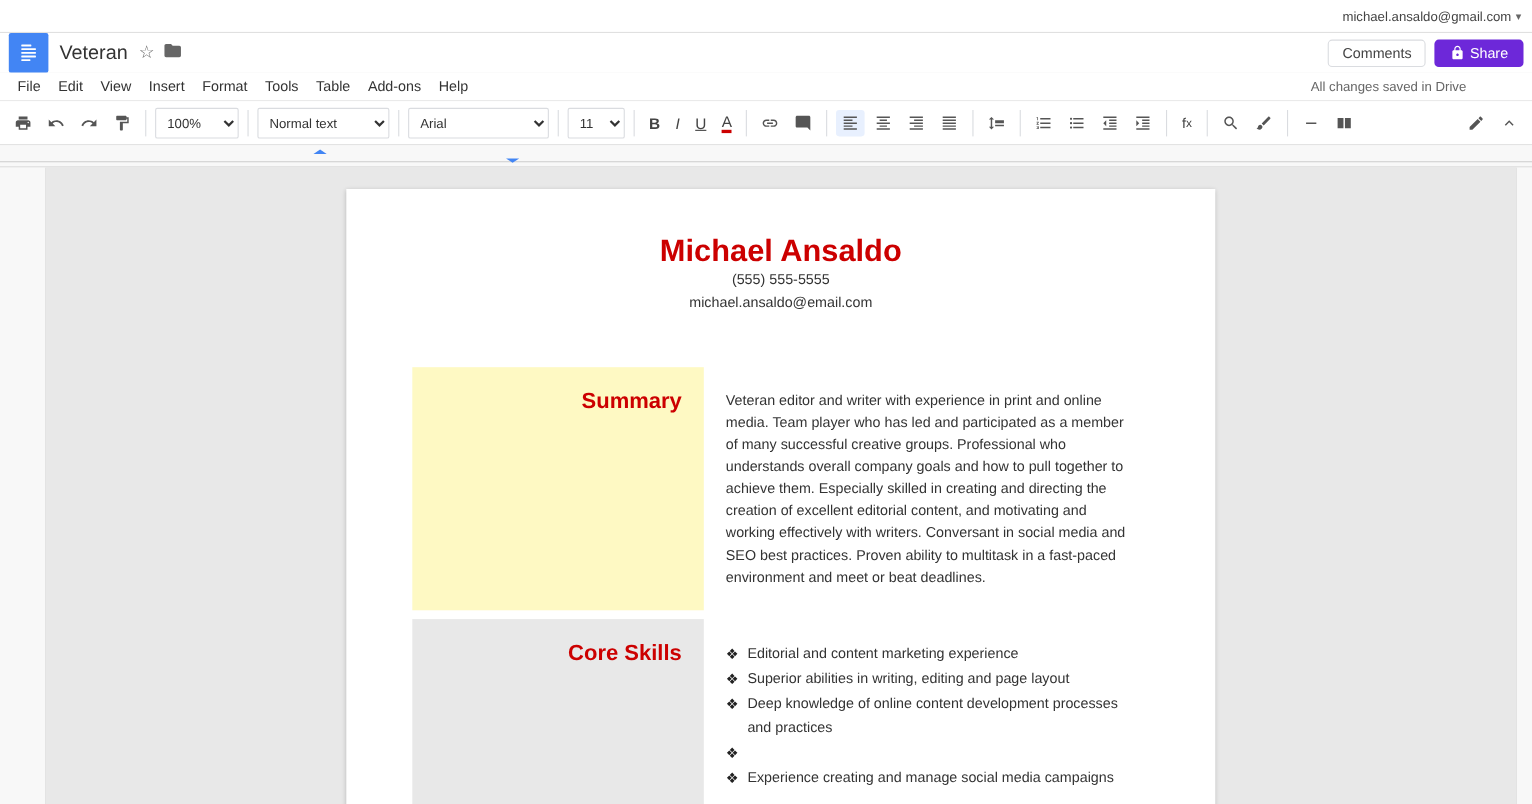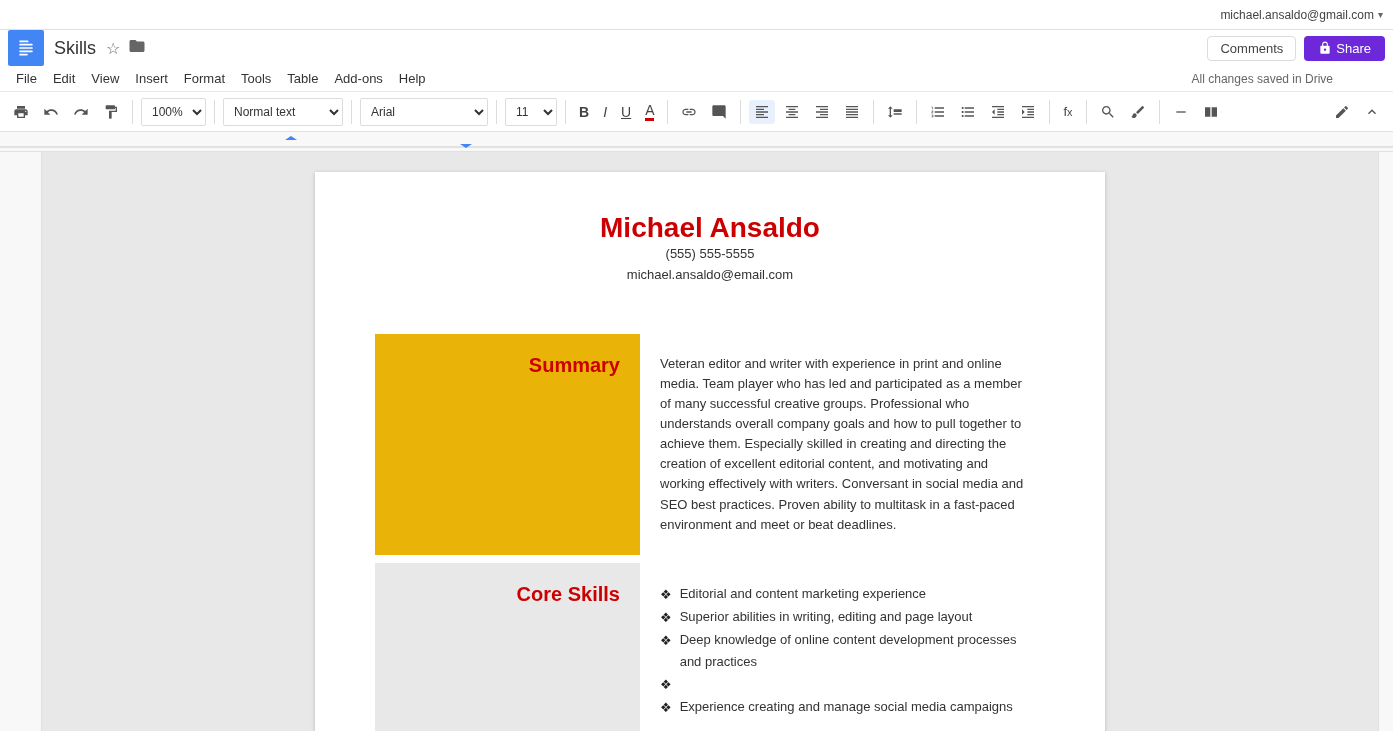--- a/index.html
+++ b/index.html
@@ -137,21 +137,21 @@
     .toolbar-select {
       height: 28px;
       border: 1px solid #dadce0;
       border-radius: 2px;
       padding: 0 6px;
       font-size: 12px;
       color: #333;
       background: #fff;
       cursor: pointer;
     }
-    #zoom-select { width: 65px; }
+    #zoom-select { width: 76px; }
     #style-select { width: 120px; }
     #font-select { width: 128px; }
     #size-select { width: 52px; }
 
     
     #ruler {
       height: 20px;
       background: #f8f8f8;
       border-bottom: 1px solid #e0e0e0;
       position: relative;
@@ -220,21 +220,21 @@
     }
 
     
     .section-row {
       display: flex;
       margin-bottom: 8px;
     }
     .section-label-box {
       width: 265px;
       min-height: 200px;
-      background: #eab308;
+      background: #fef9c3;
       display: flex;
       align-items: flex-start;
       justify-content: flex-end;
       padding: 20px 20px 20px 10px;
       flex-shrink: 0;
     }
     .section-label {
       font-size: 20px;
       color: #cc0000;
       font-weight: bold;
@@ -302,21 +302,21 @@
 <div id="title-bar">
   <div id="app-icon">
     <svg viewBox="0 0 24 24" fill="white">
       <rect x="4" y="3" width="11" height="2" rx="0.5"></rect>
       <rect x="4" y="7" width="16" height="2" rx="0.5"></rect>
       <rect x="4" y="11" width="16" height="2" rx="0.5"></rect>
       <rect x="4" y="15" width="16" height="2" rx="0.5"></rect>
       <rect x="4" y="19" width="10" height="2" rx="0.5"></rect>
     </svg>
   </div>
-  <span id="doc-title">Skills</span>
+  <span id="doc-title">Veteran</span>
   <span id="star-icon">☆</span>
   <span id="folder-icon">
     <svg width="18" height="18" viewBox="0 0 24 24" fill="#666">
       <path d="M10 4H4c-1.1 0-2 .9-2 2v12c0 1.1.9 2 2 2h16c1.1 0 2-.9 2-2V8c0-1.1-.9-2-2-2h-8l-2-2z"></path>
     </svg>
   </span>
   <div id="title-right">
     <button id="comments-btn">Comments</button>
     <button id="share-btn">
       <svg width="14" height="14" viewBox="0 0 24 24" fill="white">

